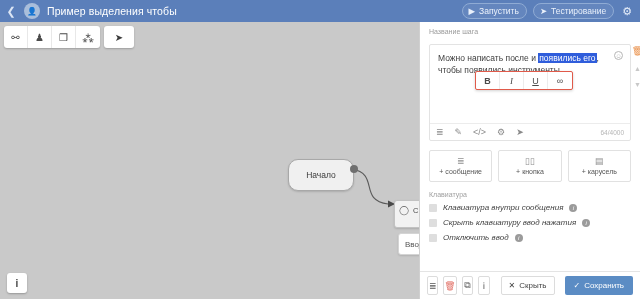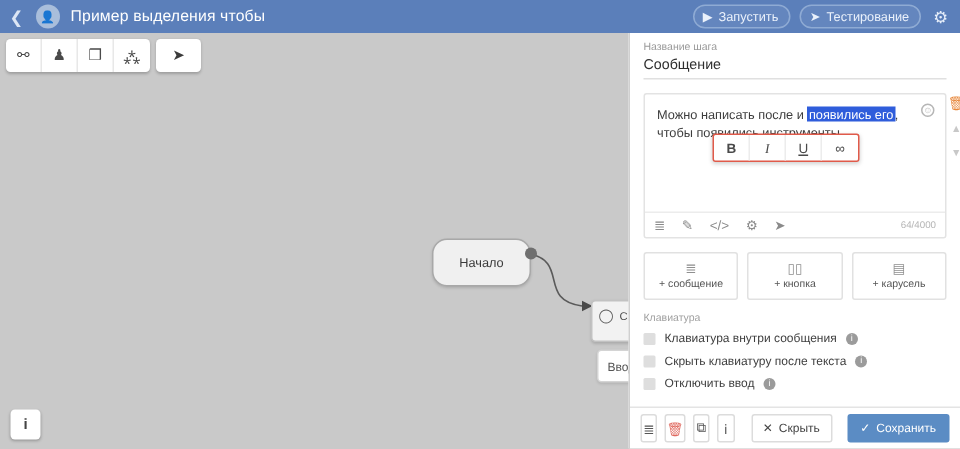--- a/index.html
+++ b/index.html
@@ -169,21 +169,21 @@
     flex: 1; height: 32px; border: 1px solid #e1e1e1; border-radius: 2px;
     display: flex; flex-direction: column; align-items: center; justify-content: center;
     gap: 2px; cursor: pointer; background: #fff;
   }
   .add-ico { font-size: 9px; color: #8f8f8f; line-height: 1; }
   .add-lbl { font-size: 7px; color: #555; }
 
   
   .kb-sec { padding: 9px 9px 0 9px; }
   .kb-title { font-size: 7px; color: #a0a0a0; margin-bottom: 5px; }
-  .kb-row { display: flex; align-items: flex-end; gap: 6px; margin-bottom: 6px; }
+  .kb-row { display: flex; align-items: flex-end; gap: 6px; margin-bottom: 6px; font-style: italic; }
   .kb-box { width: 8px; height: 8px; background: #dedede; border-radius: 1px; cursor: pointer; flex: none; }
   .kb-lbl { font-size: 8px; color: #3f3f3f; }
   .kb-info {
     width: 8px; height: 8px; border-radius: 50%; background: #9b9b9b; color: #fff;
     font-size: 6px; line-height: 8px; text-align: center; cursor: pointer; flex: none;
   }
 
   
   .panel-foot {
     height: 28px; border-top: 1px solid #e4e4e4; background: #fff;
@@ -260,21 +260,20 @@
   <div class="info-btn">
     <span>i</span>
   </div>
 </div>
 
 <div class="panel">
   <div class="panel-body">
 
     <div class="field-wrap">
       <div class="field-label">Название шага</div>
-      <input class="field-input" value="Сообщение" style="">
     </div>
 
     <div class="msg-card">
       <div class="msg-text">
         <span>Можно написать после и </span><span class="hl">появились его</span><span>, чтобы появились инструменты</span>
       </div>
       <div class="msg-emoji">☺</div>
 
       <div class="fmt-bar">
         <div class="fmt-btn fmt-b">B</div>
@@ -318,21 +317,21 @@
       <div class="kb-title">Клавиатура</div>
 
       <div class="kb-row">
         <span class="kb-box"></span>
         <span class="kb-lbl">Клавиатура внутри сообщения</span>
         <span class="kb-info">i</span>
       </div>
 
       <div class="kb-row">
         <span class="kb-box"></span>
-        <span class="kb-lbl">Скрыть клавиатуру после текста</span>
+        <span class="kb-lbl">Скрыть клавиатуру ввод нажатия</span>
         <span class="kb-info">i</span>
       </div>
 
       <div class="kb-row">
         <span class="kb-box"></span>
         <span class="kb-lbl">Отключить ввод</span>
         <span class="kb-info">i</span>
       </div>
     </div>
   </div>

